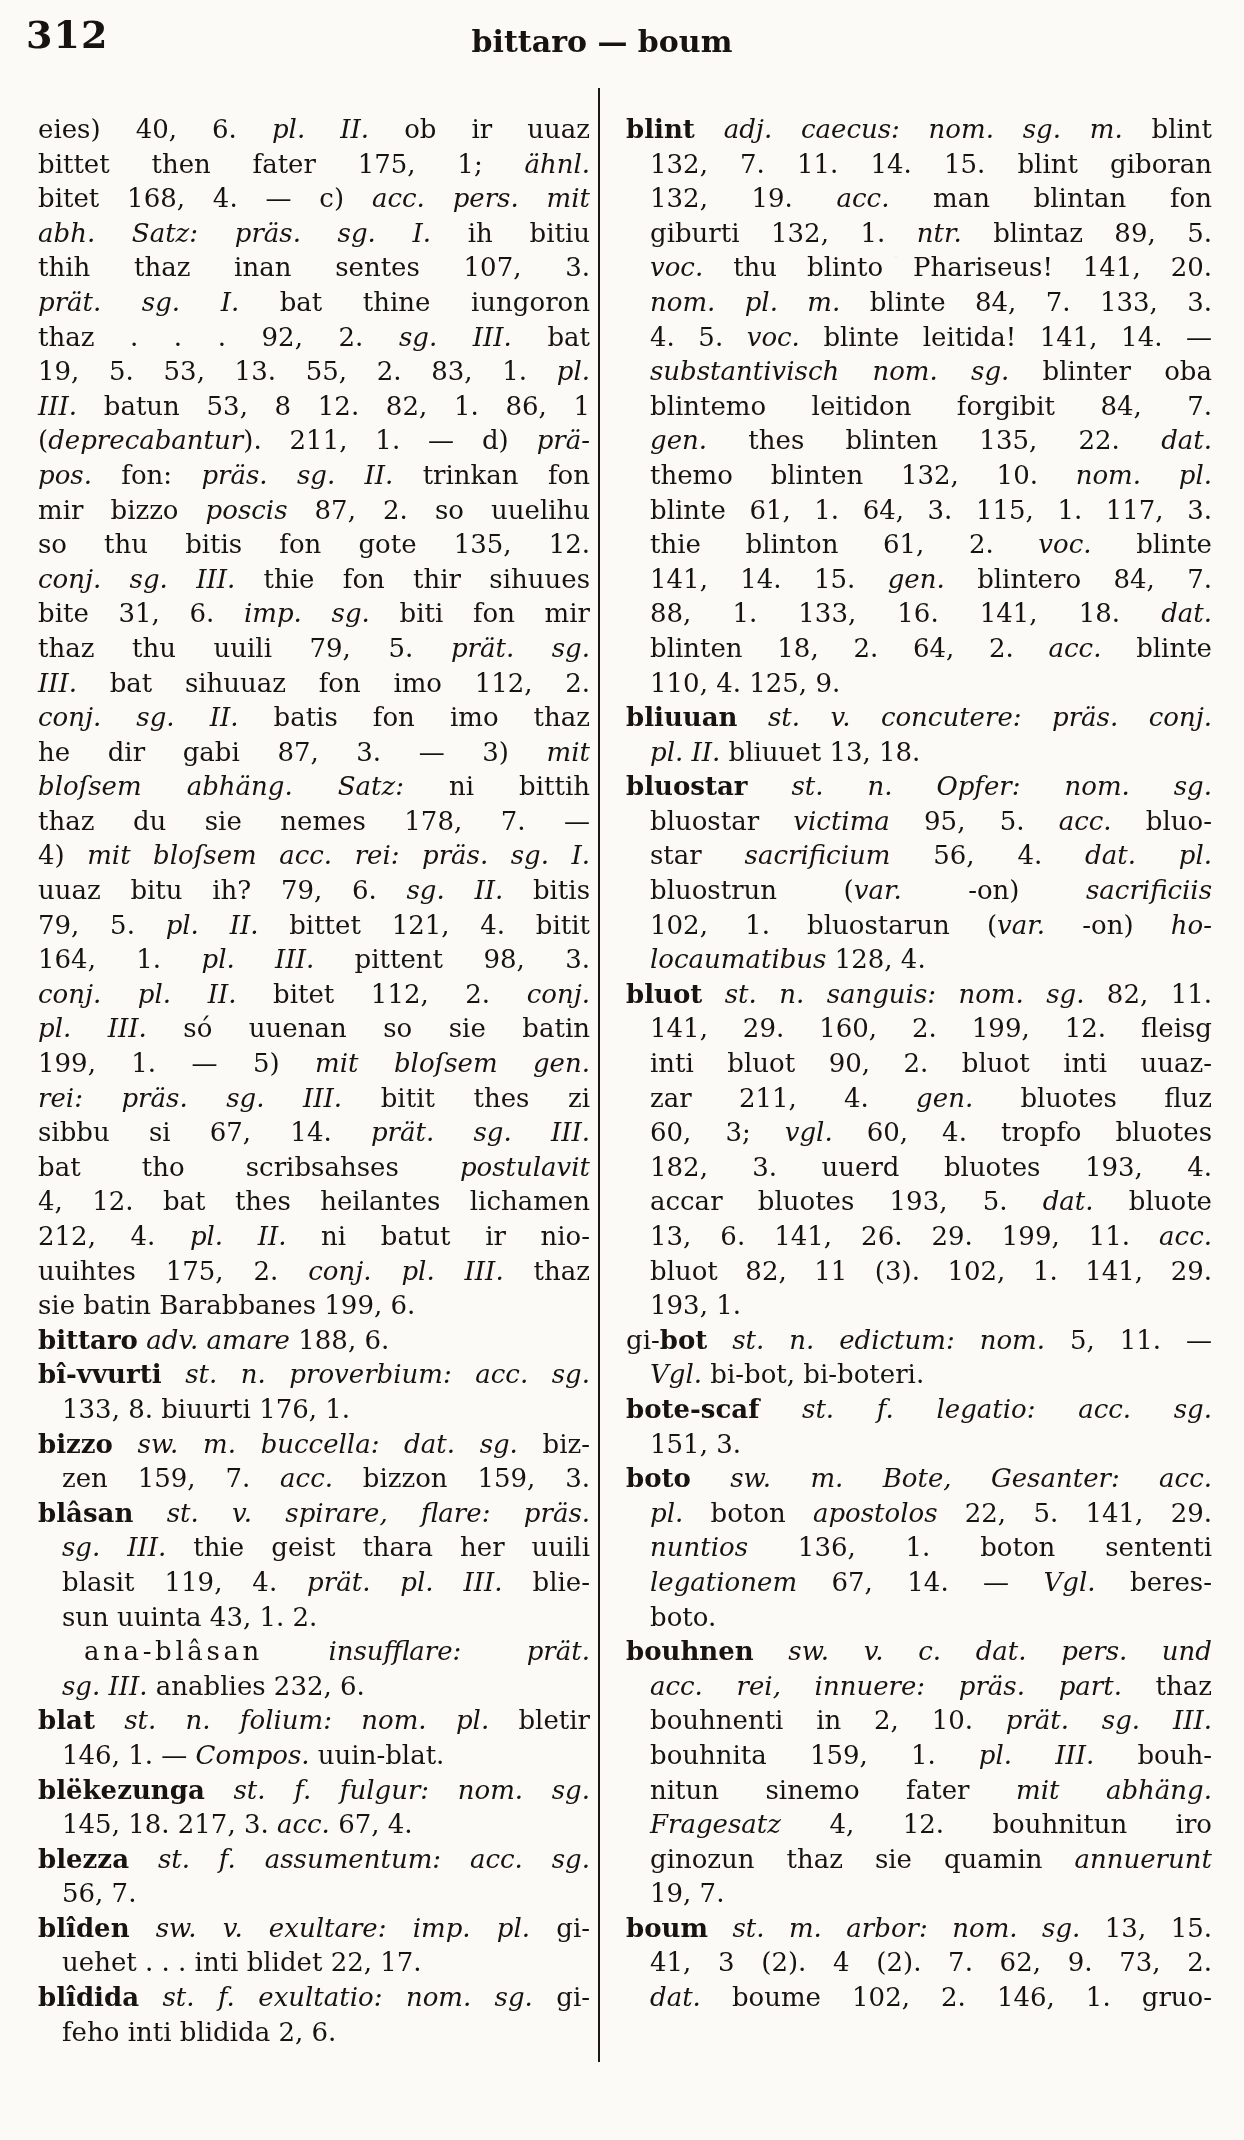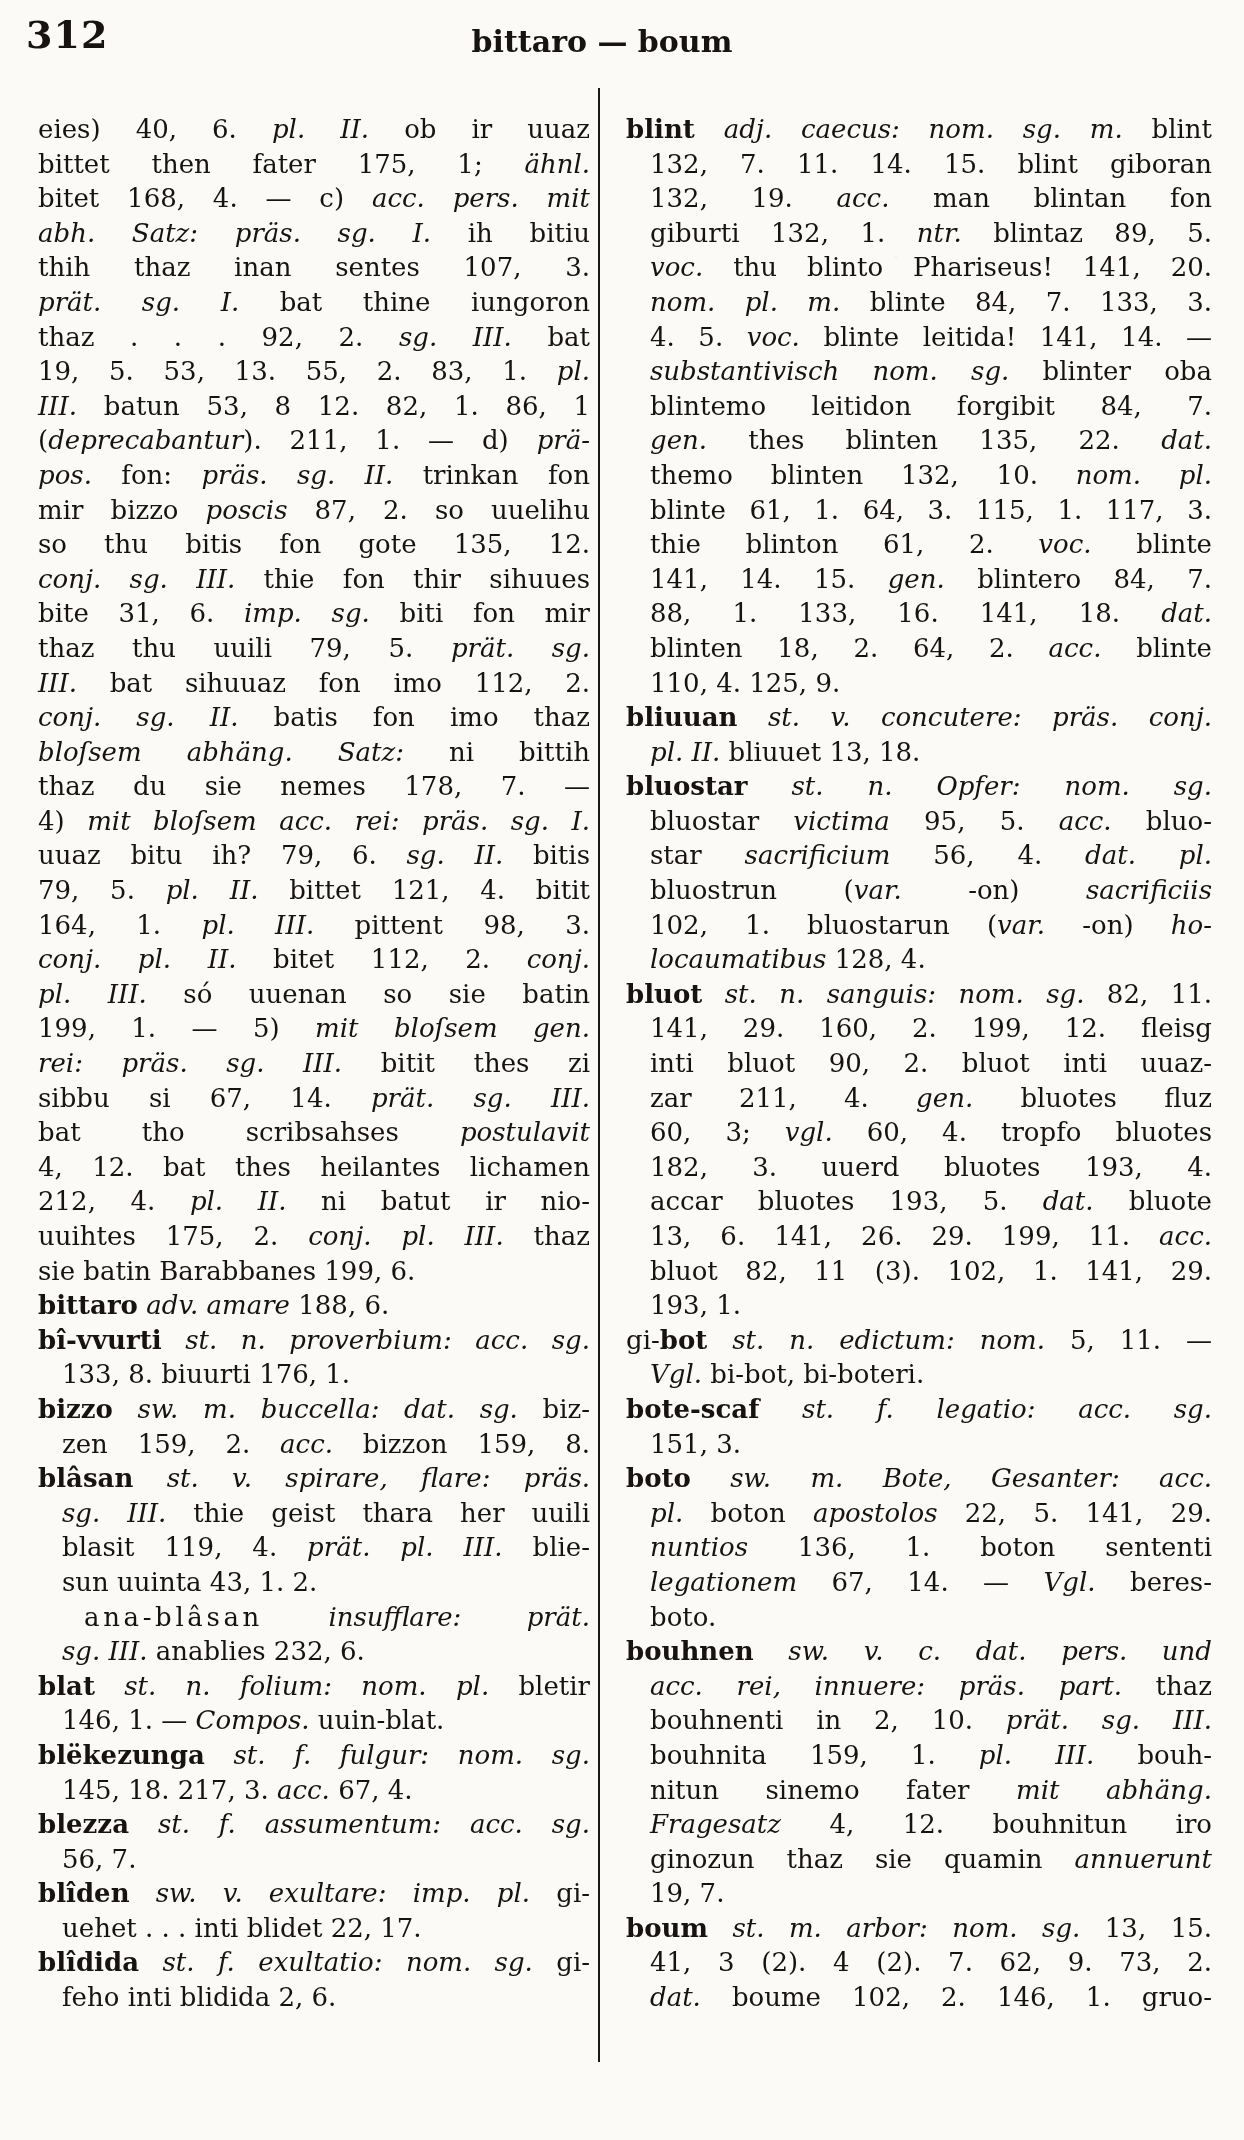--- a/index.html
+++ b/index.html
@@ -94,20 +94,21 @@
         <div class="line"><span class="seg-i">III.</span><span class="seg-n"> batun 53, 8 12. 82, 1. 86, 1</span></div>
         <div class="line"><span class="seg-n">(</span><span class="seg-i">deprecabantur</span><span class="seg-n">). 211, 1. — d) </span><span class="seg-i">prä-</span></div>
         <div class="line"><span class="seg-i">pos.</span><span class="seg-n"> fon: </span><span class="seg-i">präs. sg. II.</span><span class="seg-n"> trinkan fon</span></div>
         <div class="line"><span class="seg-n">mir bizzo </span><span class="seg-i">poscis</span><span class="seg-n"> 87, 2. so uuelihu</span></div>
         <div class="line"><span class="seg-n">so thu bitis fon gote 135, 12.</span></div>
         <div class="line"><span class="seg-i">conj. sg. III.</span><span class="seg-n"> thie fon thir sihuues</span></div>
         <div class="line"><span class="seg-n">bite 31, 6. </span><span class="seg-i">imp. sg.</span><span class="seg-n"> biti fon mir</span></div>
         <div class="line"><span class="seg-n">thaz thu uuili 79, 5. </span><span class="seg-i">prät. sg.</span></div>
         <div class="line"><span class="seg-i">III.</span><span class="seg-n"> bat sihuuaz fon imo 112, 2.</span></div>
         <div class="line"><span class="seg-i">conj. sg. II.</span><span class="seg-n"> batis fon imo thaz</span></div>
+        <div class="line"><span class="seg-n">he dir gabi 87, 3. — 3) </span><span class="seg-i">mit</span></div>
         <div class="line"><span class="seg-i">bloſsem abhäng. Satz:</span><span class="seg-n"> ni bittih</span></div>
         <div class="line"><span class="seg-n">thaz du sie nemes 178, 7. —</span></div>
         <div class="line"><span class="seg-n">4) </span><span class="seg-i">mit bloſsem acc. rei: präs. sg. I.</span></div>
         <div class="line"><span class="seg-n">uuaz bitu ih? 79, 6. </span><span class="seg-i">sg. II.</span><span class="seg-n"> bitis</span></div>
         <div class="line"><span class="seg-n">79, 5. </span><span class="seg-i">pl. II.</span><span class="seg-n"> bittet 121, 4. bitit</span></div>
         <div class="line"><span class="seg-n">164, 1. </span><span class="seg-i">pl. III.</span><span class="seg-n"> pittent 98, 3.</span></div>
         <div class="line"><span class="seg-i">conj. pl. II.</span><span class="seg-n"> bitet 112, 2. </span><span class="seg-i">conj.</span></div>
         <div class="line"><span class="seg-i">pl. III.</span><span class="seg-n"> só uuenan so sie batin</span></div>
         <div class="line"><span class="seg-n">199, 1. — 5) </span><span class="seg-i">mit bloſsem gen.</span></div>
         <div class="line"><span class="seg-i">rei: präs. sg. III.</span><span class="seg-n"> bitit thes zi</span></div>
@@ -120,21 +121,21 @@
       </div>
       <div class="entry">
         <div class="line last"><span class="seg-b">bittaro</span><span class="seg-n"> </span><span class="seg-i">adv. amare</span><span class="seg-n"> 188, 6.</span></div>
       </div>
       <div class="entry">
         <div class="line"><span class="seg-b">bî-vvurti</span><span class="seg-n"> </span><span class="seg-i">st. n. proverbium: acc. sg.</span></div>
         <div class="line cont last"><span class="seg-n">133, 8. biuurti 176, 1.</span></div>
       </div>
       <div class="entry">
         <div class="line"><span class="seg-b">bizzo</span><span class="seg-n"> </span><span class="seg-i">sw. m. buccella: dat. sg.</span><span class="seg-n"> biz-</span></div>
-        <div class="line cont"><span class="seg-n">zen 159, 2. </span><span class="seg-i">acc.</span><span class="seg-n"> bizzon 159, 8.</span></div>
+        <div class="line cont"><span class="seg-n">zen 159, 7. </span><span class="seg-i">acc.</span><span class="seg-n"> bizzon 159, 3.</span></div>
       </div>
       <div class="entry">
         <div class="line"><span class="seg-b">blâsan</span><span class="seg-n"> </span><span class="seg-i">st. v. spirare, flare: präs.</span></div>
         <div class="line cont"><span class="seg-i">sg. III.</span><span class="seg-n"> thie geist thara her uuili</span></div>
         <div class="line cont"><span class="seg-n">blasit 119, 4. </span><span class="seg-i">prät. pl. III.</span><span class="seg-n"> blie-</span></div>
         <div class="line cont last"><span class="seg-n">sun uuinta 43, 1. 2.</span></div>
         <div class="line sub"><span class="seg-sp">ana-blâsan</span><span class="seg-n"> </span><span class="seg-i">insufflare: prät.</span></div>
         <div class="line cont last"><span class="seg-i">sg. III.</span><span class="seg-n"> anablies 232, 6.</span></div>
       </div>
       <div class="entry">

